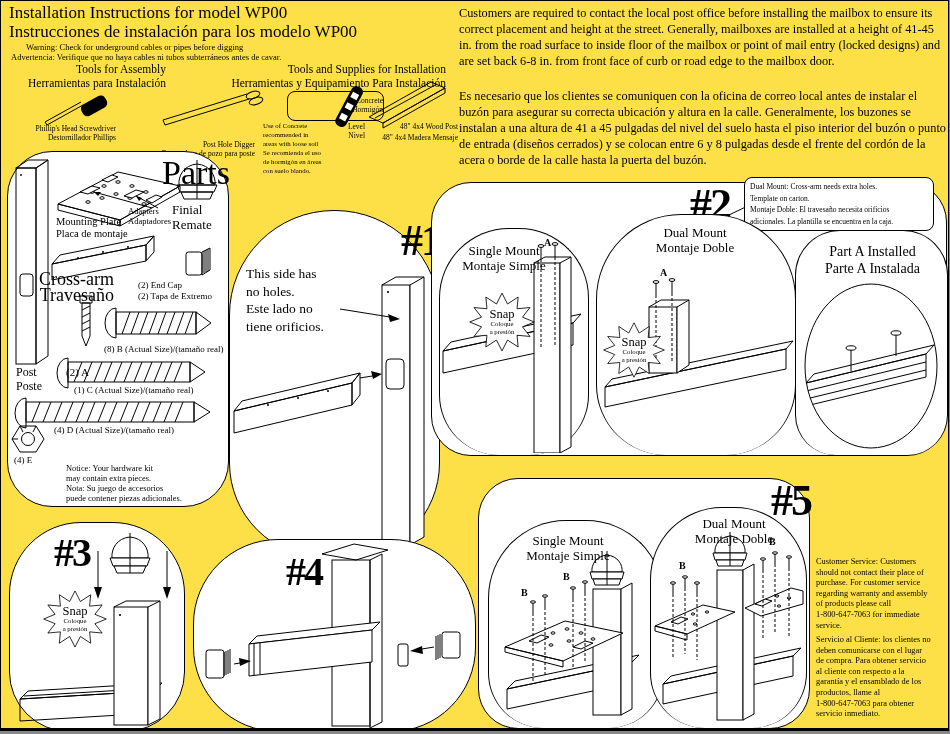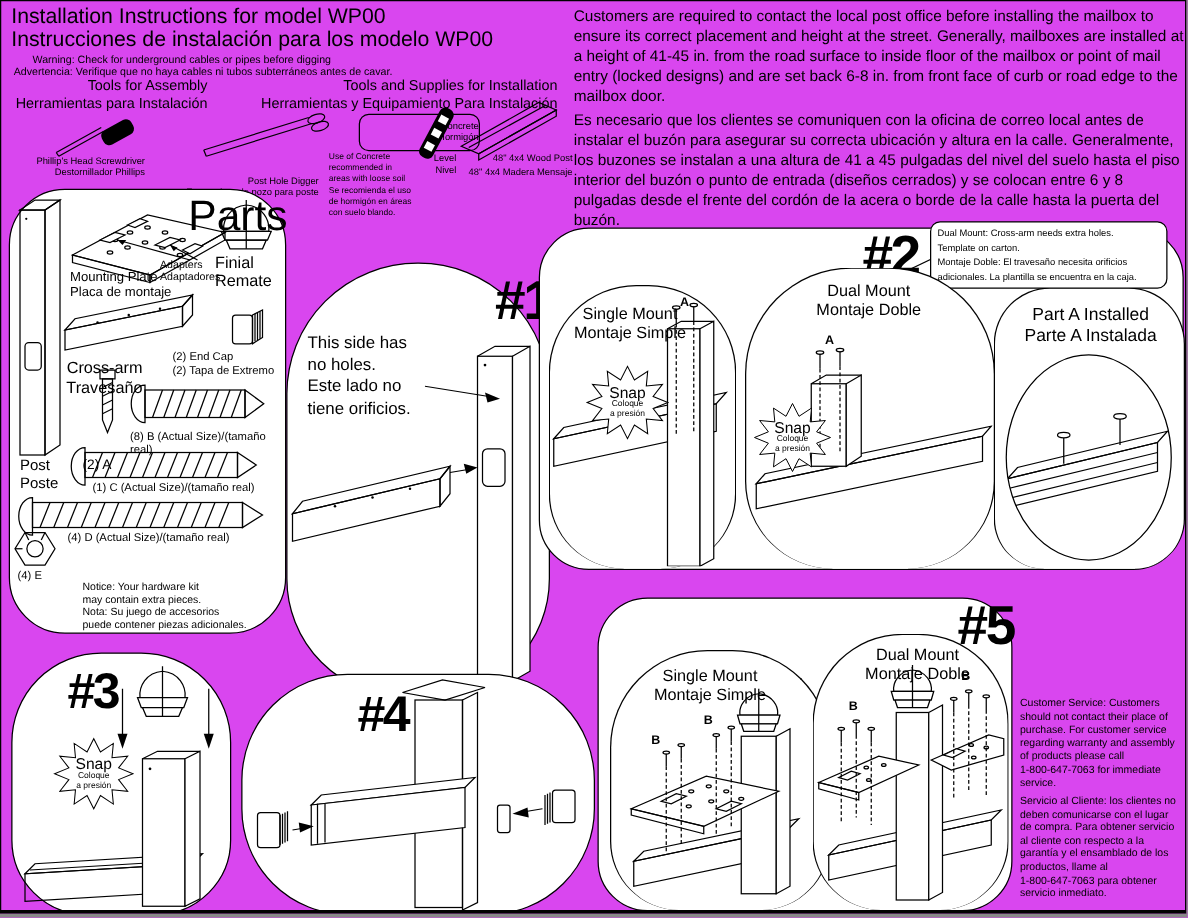--- a/index.html
+++ b/index.html
@@ -1,17 +1,17 @@
 <!DOCTYPE html>
 <html><head>
 <meta charset="utf-8">
 <style>
   html,body{margin:0;padding:0;background:#888;}
-  #stage{position:relative;width:947px;height:727px;background:#d946ef;color:#000;
-         font-family:Liberation Sans, sans-serif;border:1.5px solid #000;border-bottom:3.5px solid #000;
+  #stage{position:relative;width:947px;height:727px;background:#fde047;color:#000;
+         font-family:Liberation Serif, serif;border:1.5px solid #000;border-bottom:3.5px solid #000;
          overflow:hidden;}
   .abs{position:absolute;}
   .cap{position:absolute;border:1.5px solid #000;background:#fff;box-sizing:border-box;}
   .pre{white-space:pre-line;}
   .ctr{text-align:right;}
   .num{font-weight:bold;font-size:44px;letter-spacing:-2px;line-height:44px;}
   .lbl{position:absolute;font-size:8.5px;line-height:1.15;}
   svg{position:absolute;left:0;top:0;}
   svg line,svg path,svg polygon,svg rect,svg circle,svg ellipse,svg polyline{stroke:#000;fill:none;stroke-width:1;}
   svg .f{fill:#000;stroke:none;}
@@ -200,21 +200,21 @@
         <line x1="28" y1="274" x2="25" y2="280"></line>
         <line x1="4" y1="287" x2="10" y2="287"></line>
     </svg>
     <div class="abs ctr" style="left:0;top:2px;width:222px;font-size:34px;line-height:38px;">Parts</div>
     <div class="lbl pre" style="left:48px;top:64px;font-size:10.5px;line-height:12px;">Mounting Plate
 Placa de montaje</div>
     <div class="lbl pre" style="left:120px;top:54px;font-size:8.5px;line-height:10px;">Adapters
 Adaptadores</div>
     <div class="lbl pre" style="left:164px;top:50px;font-size:13px;line-height:15px;">Finial
 Remate</div>
-    <div class="lbl pre ctr" style="left:14px;top:134px;width:92px;font-size:13px;line-height:15.5px;">Cross-arm
+    <div class="lbl pre ctr" style="left:14px;top:120px;width:92px;font-size:18px;line-height:15.5px;">Cross-arm
 Travesaño</div>
     <div class="lbl pre" style="left:130px;top:128px;font-size:9px;line-height:11px;">(2) End Cap
 (2) Tapa de Extremo</div>
     <div class="lbl" style="left:58px;top:191px;font-size:11px;margin-top:23px;">(2) A</div>
     <div class="lbl" style="left:96px;top:192px;font-size:9px;">(8) B (Actual Size)/(tamaño real)</div>
     <div class="lbl pre" style="left:8px;top:214px;font-size:12px;line-height:13.5px;">Post
 Poste</div>
     <div class="lbl" style="left:66px;top:233px;font-size:9px;">(1) C (Actual Size)/(tamaño real)</div>
     <div class="lbl" style="left:46px;top:273px;font-size:9px;">(4) D (Actual Size)/(tamaño real)</div>
     <div class="lbl" style="left:6px;top:303px;font-size:9px;">(4) E</div>

